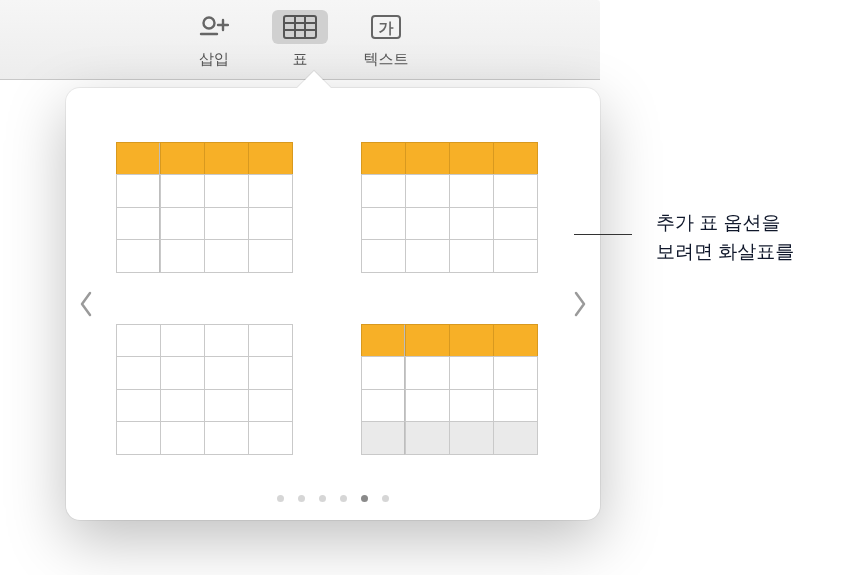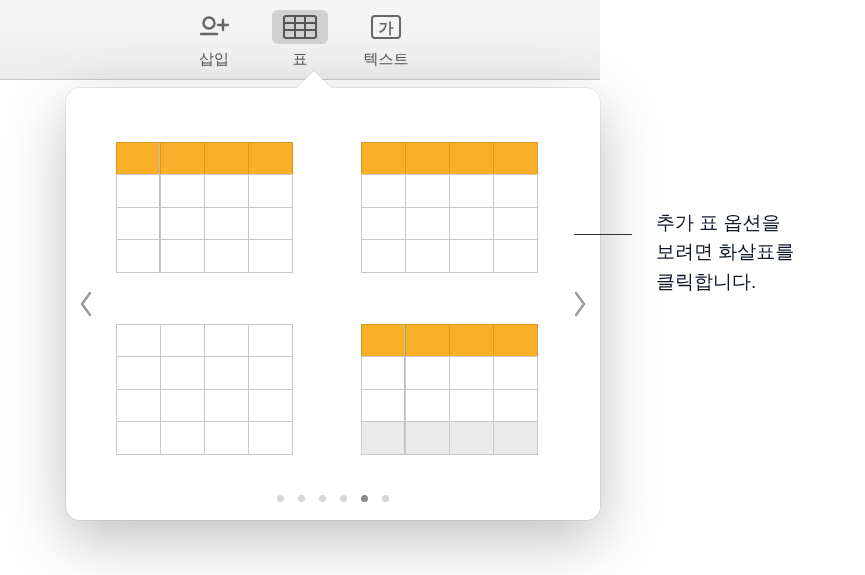--- a/index.html
+++ b/index.html
@@ -325,14 +325,13 @@
     <div class="pager-dot"></div>
     <div class="pager-dot active"></div>
     <div class="pager-dot"></div>
   </div>
 </div>
 
 <div class="callout-line"></div>
 <div class="callout">
   <div>추가 표 옵션을</div>
   <div>보려면 화살표를</div>
-  <div>클릭합니다.</div>
 </div>
 
 </body></html>

